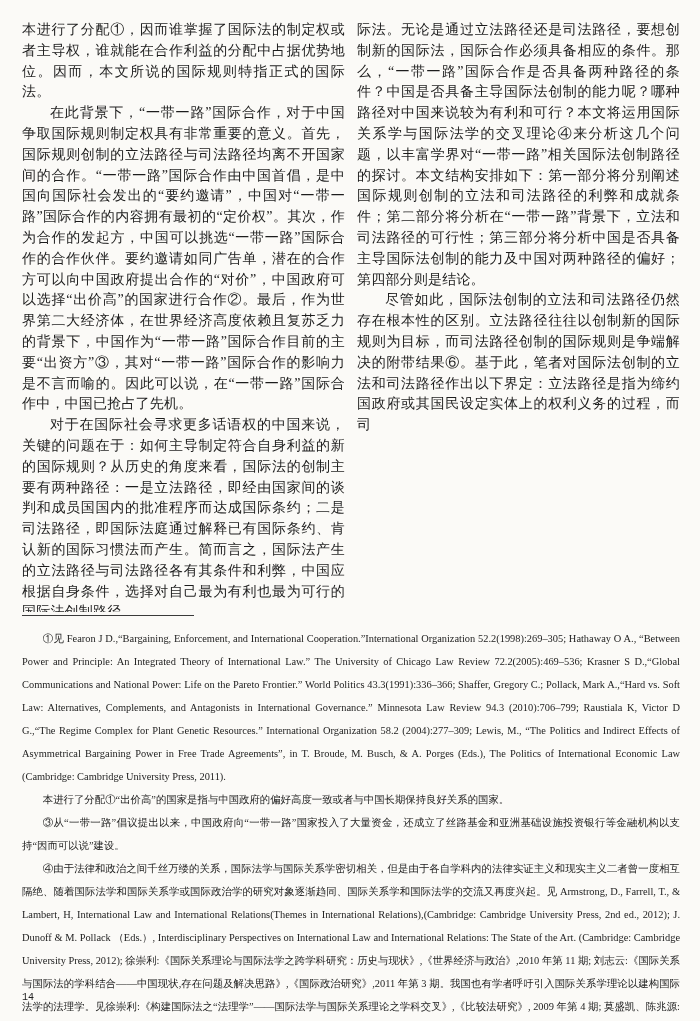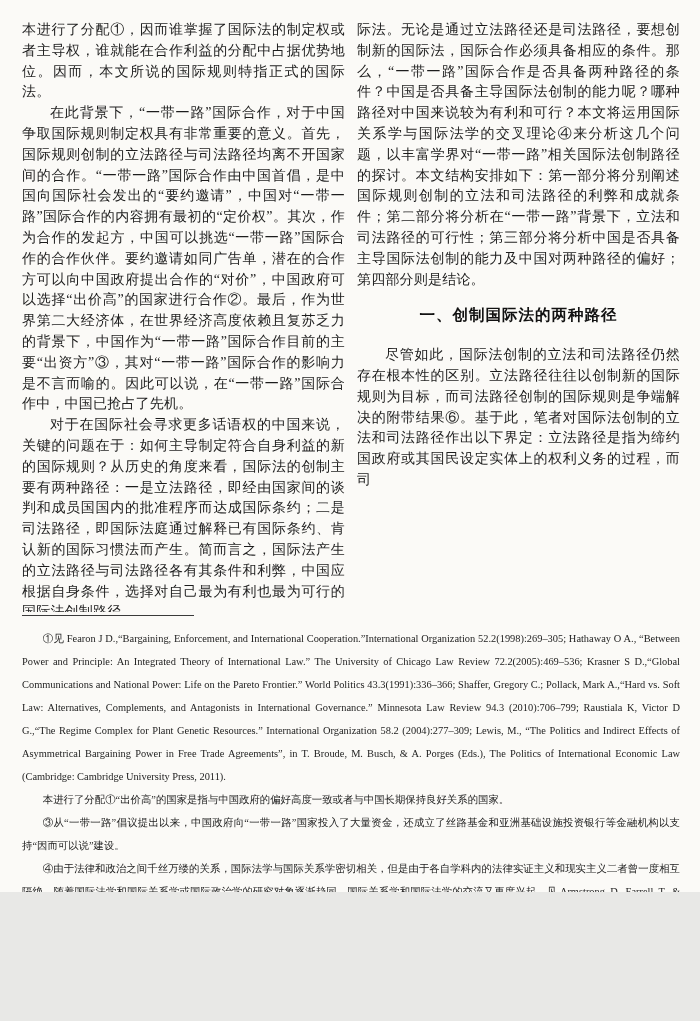--- a/index.html
+++ b/index.html
@@ -1,18 +1,18 @@
 <!DOCTYPE html>
 <html><head>
 <meta charset="utf-8">
 <style>
   html,body { margin:0; padding:0; background:#e8e8e6; }
   .page {
     position:relative;
-    width:700px; height:892px;
+    width:700px; height:1021px;
     margin:0 auto;
     background:#fbfaf7;
     color:#1d1d1d;
     font-family:"Liberation Serif","DejaVu Serif",serif;
     overflow:hidden;
     box-sizing:border-box;
   }
   .columns {
     position:absolute; top:20px; left:22px;
     width:658px; height:592px;
@@ -67,21 +67,20 @@
 
     <div class="col">
       <p>本进行了分配①，因而谁掌握了国际法的制定权或者主导权，谁就能在合作利益的分配中占据优势地位。因而，本文所说的国际规则特指正式的国际法。</p>
       <p class="indent">在此背景下，“一带一路”国际合作，对于中国争取国际规则制定权具有非常重要的意义。首先，国际规则创制的立法路径与司法路径均离不开国家间的合作。“一带一路”国际合作由中国首倡，是中国向国际社会发出的“要约邀请”，中国对“一带一路”国际合作的内容拥有最初的“定价权”。其次，作为合作的发起方，中国可以挑选“一带一路”国际合作的合作伙伴。要约邀请如同广告单，潜在的合作方可以向中国政府提出合作的“对价”，中国政府可以选择“出价高”的国家进行合作②。最后，作为世界第二大经济体，在世界经济高度依赖且复苏乏力的背景下，中国作为“一带一路”国际合作目前的主要“出资方”③，其对“一带一路”国际合作的影响力是不言而喻的。因此可以说，在“一带一路”国际合作中，中国已抢占了先机。</p>
       <p class="indent">对于在国际社会寻求更多话语权的中国来说，关键的问题在于：如何主导制定符合自身利益的新的国际规则？从历史的角度来看，国际法的创制主要有两种路径：一是立法路径，即经由国家间的谈判和成员国国内的批准程序而达成国际条约；二是司法路径，即国际法庭通过解释已有国际条约、肯认新的国际习惯法而产生。简而言之，国际法产生的立法路径与司法路径各有其条件和利弊，中国应根据自身条件，选择对自己最为有利也最为可行的国际法创制路径。</p>
 
     </div>
 
     <div class="col">
       <p>际法。无论是通过立法路径还是司法路径，要想创制新的国际法，国际合作必须具备相应的条件。那么，“一带一路”国际合作是否具备两种路径的条件？中国是否具备主导国际法创制的能力呢？哪种路径对中国来说较为有利和可行？本文将运用国际关系学与国际法学的交叉理论④来分析这几个问题，以丰富学界对“一带一路”相关国际法创制路径的探讨。本文结构安排如下：第一部分将分别阐述国际规则创制的立法和司法路径的利弊和成就条件；第二部分将分析在“一带一路”背景下，立法和司法路径的可行性；第三部分将分析中国是否具备主导国际法创制的能力及中国对两种路径的偏好；第四部分则是结论。</p>
-      <p class="section-heading">一、创制国际法的两种路径</p>
       <p class="indent">尽管如此，国际法创制的立法和司法路径仍然存在根本性的区别。立法路径往往以创制新的国际规则为目标，而司法路径创制的国际规则是争端解决的附带结果⑥。基于此，笔者对国际法创制的立法和司法路径作出以下界定：立法路径是指为缔约国政府或其国民设定实体上的权利义务的过程，而司</p>
     </div>
 
   </div>
 
   <hr class="footnote-sep">
 
   <div class="footnotes">
     <p>①见 Fearon J D.,“Bargaining, Enforcement, and International Cooperation.”International Organization 52.2(1998):269–305; Hathaway O A., “Between Power and Principle: An Integrated Theory of International Law.” The University of Chicago Law Review 72.2(2005):469–536; Krasner S D.,“Global Communications and National Power: Life on the Pareto Frontier.” World Politics 43.3(1991):336–366; Shaffer, Gregory C.; Pollack, Mark A.,“Hard vs. Soft Law: Alternatives, Complements, and Antagonists in International Governance.” Minnesota Law Review 94.3 (2010):706–799; Raustiala K, Victor D G.,“The Regime Complex for Plant Genetic Resources.” International Organization 58.2 (2004):277–309; Lewis, M., “The Politics and Indirect Effects of Asymmetrical Bargaining Power in Free Trade Agreements”, in T. Broude, M. Busch, &amp; A. Porges (Eds.), The Politics of International Economic Law (Cambridge: Cambridge University Press, 2011).</p>
     <p>本进行了分配①“出价高”的国家是指与中国政府的偏好高度一致或者与中国长期保持良好关系的国家。</p>

